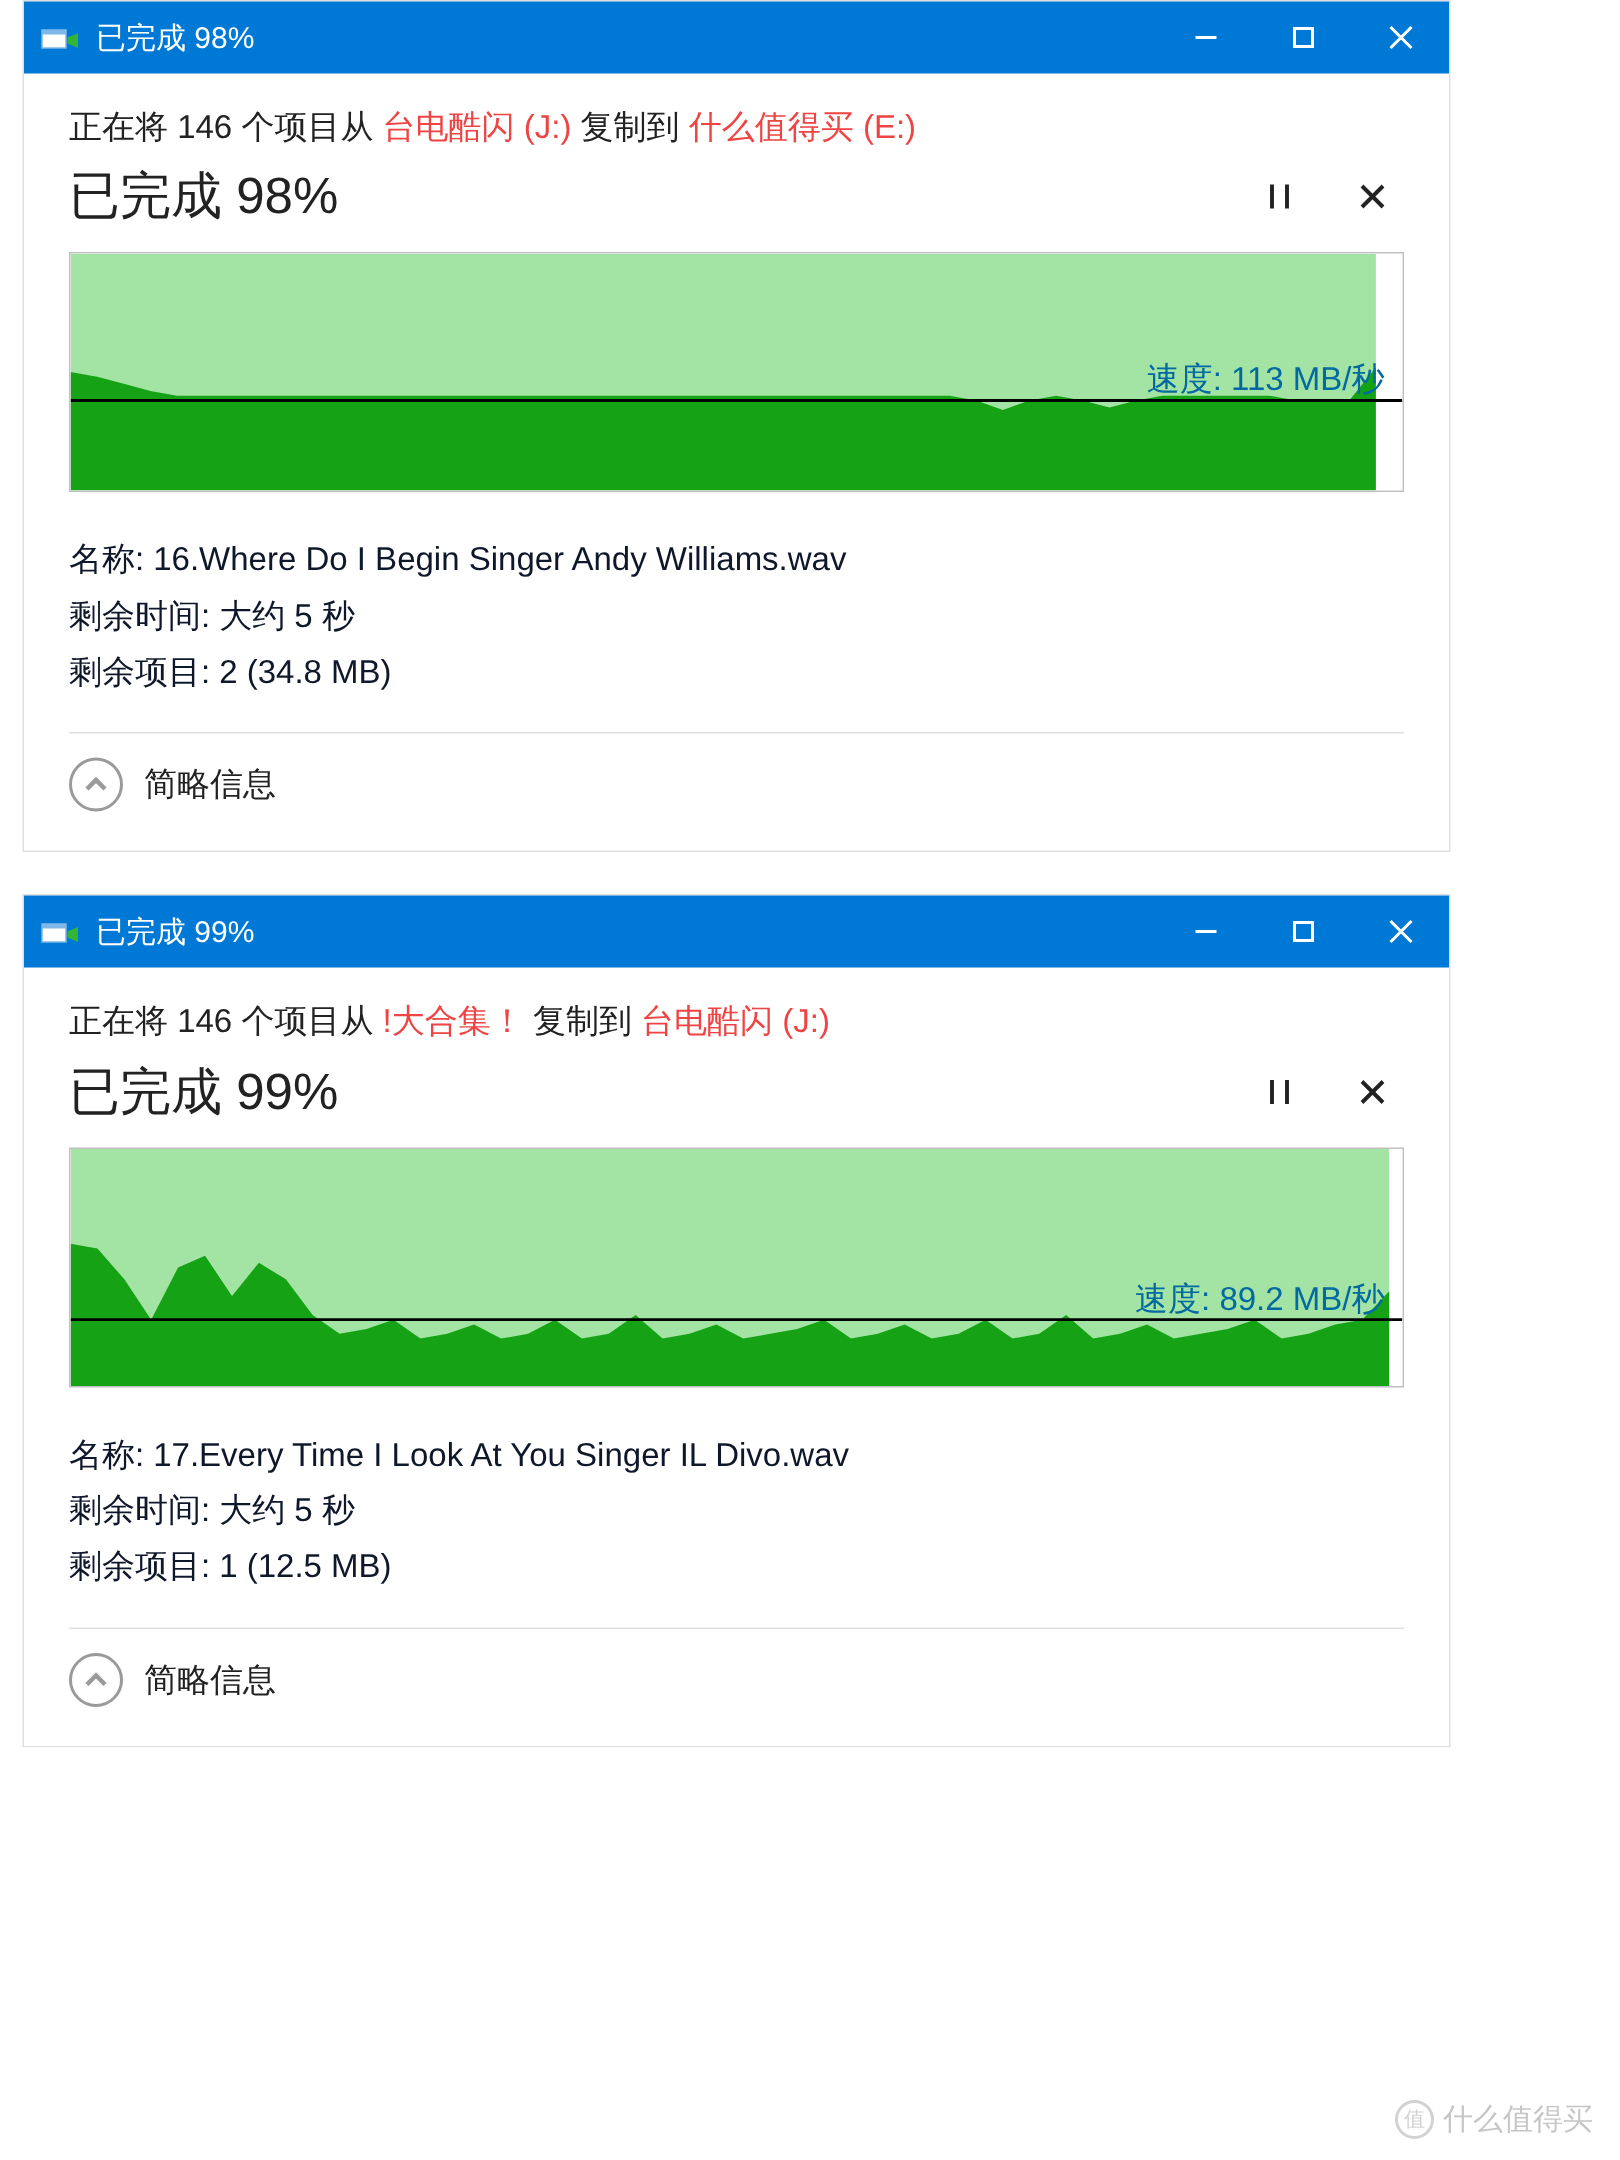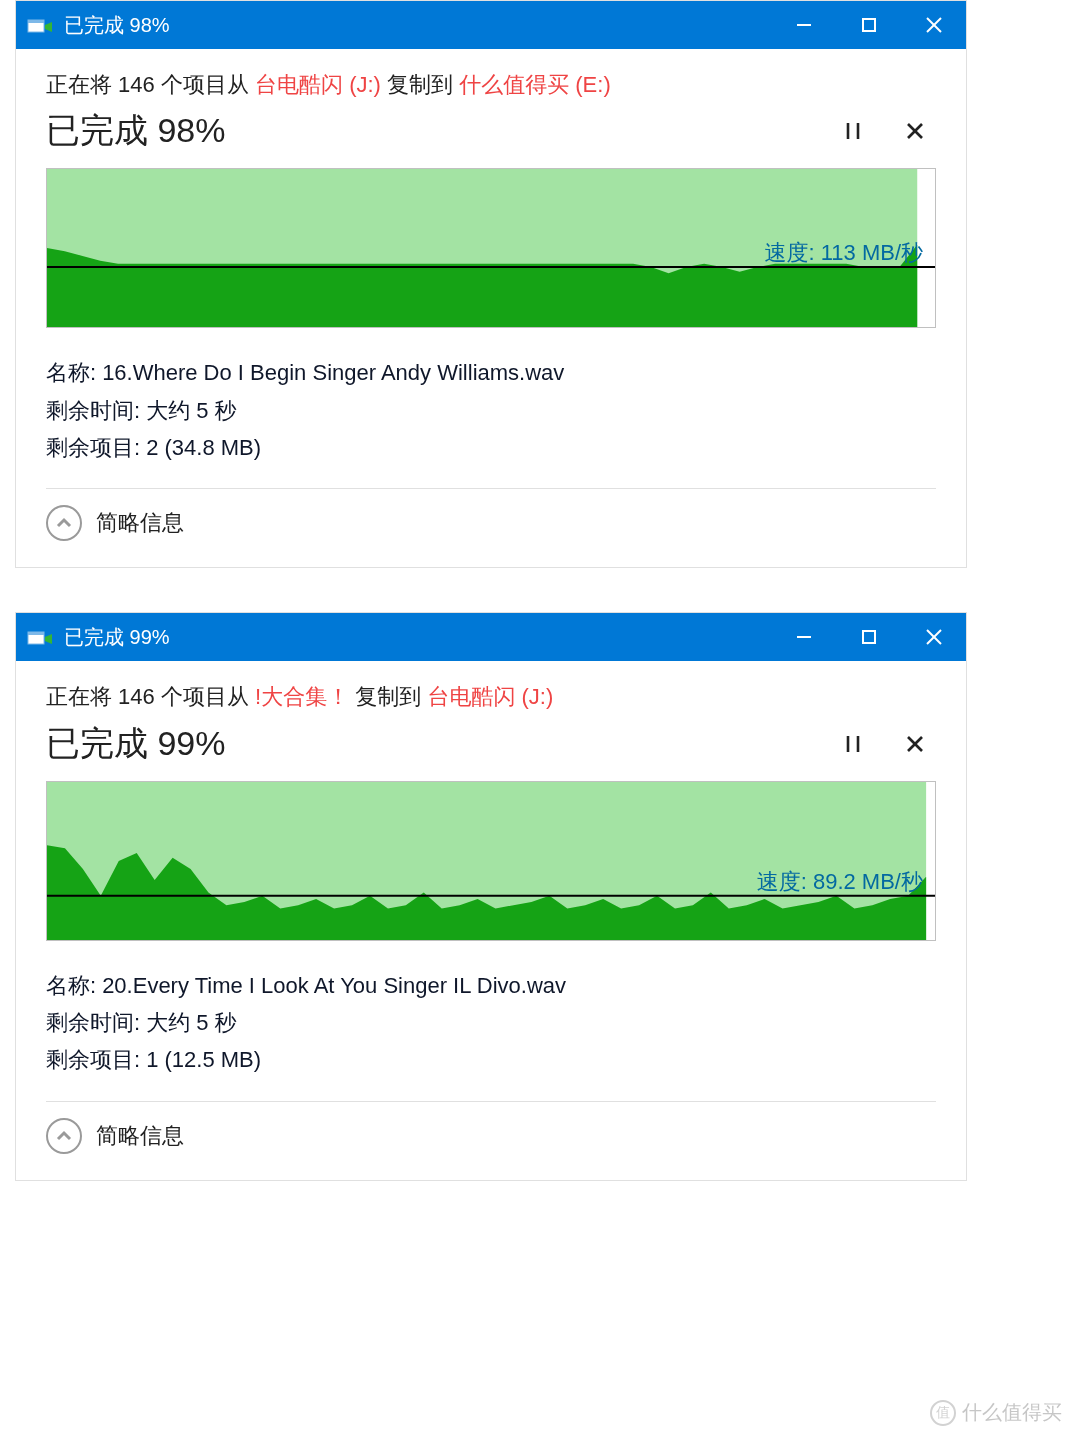--- a/index.html
+++ b/index.html
@@ -11,21 +11,21 @@
     font-size: 20px;
     color: #222;
     width: 1080px;
   }
   .dialog {
     width: 952px;
     margin-left: 15px;
     background: #fff;
     border: 1px solid #E0E0E0;
   }
-  .dialog + .dialog { margin-top: 44px; }
+  .dialog + .dialog { margin-top: 28px; }
   .titlebar {
     height: 48px;
     background: #0078D6;
     display: flex;
     align-items: center;
     color: #fff;
     font-size: 20px;
   }
   .titlebar .app-icon {
     width: 28px;
@@ -293,21 +293,21 @@
       <rect x="0" y="0" width="890" height="160" fill="#FFFFFF"></rect>
       <polygon points="0,0 881.1,0 881.1,160 0,160" fill="#A3E3A3"></polygon>
       <polygon points="0,160 0.0,64.0 18.0,67.2 36.0,88.0 53.9,115.2 71.9,80.0 89.9,72.0 107.9,99.2 125.9,76.8 143.9,88.0 161.8,112.0 179.8,124.8 197.8,121.6 215.8,115.2 233.8,128.0 251.7,124.8 269.7,118.4 287.7,128.0 305.7,124.8 323.7,115.2 341.7,128.0 359.6,124.8 377.6,112.0 395.6,128.0 413.6,124.8 431.6,118.4 449.5,128.0 467.5,124.8 485.5,121.6 503.5,115.2 521.5,128.0 539.4,124.8 557.4,118.4 575.4,128.0 593.4,124.8 611.4,115.2 629.4,128.0 647.3,124.8 665.3,112.0 683.3,128.0 701.3,124.8 719.3,118.4 737.2,128.0 755.2,124.8 773.2,121.6 791.2,115.2 809.2,128.0 827.2,124.8 845.1,118.4 863.1,115.2 881.1,96.0 881.1,160" fill="#15A315"></polygon>
       <line x1="0" y1="115.19999999999999" x2="890" y2="115.19999999999999" stroke="#000000" stroke-width="2"></line>
     </svg>
         <div class="speed-label" style="top:115.19999999999999px">速度: 89.2 MB/秒</div>
       </div>
       <div class="details">
         <div class="row">
             <span class="k">名称:</span>
-            <span>20.Every Time I Look At You  Singer  IL Divo.wav</span>
+            <span>17.Every Time I Look At You  Singer  IL Divo.wav</span>
           </div>
         <div class="row">
             <span class="k">剩余时间:</span>
             <span>大约 5 秒</span>
           </div>
         <div class="row">
             <span class="k">剩余项目:</span>
             <span>1 (12.5 MB)</span>
           </div>
       </div>

